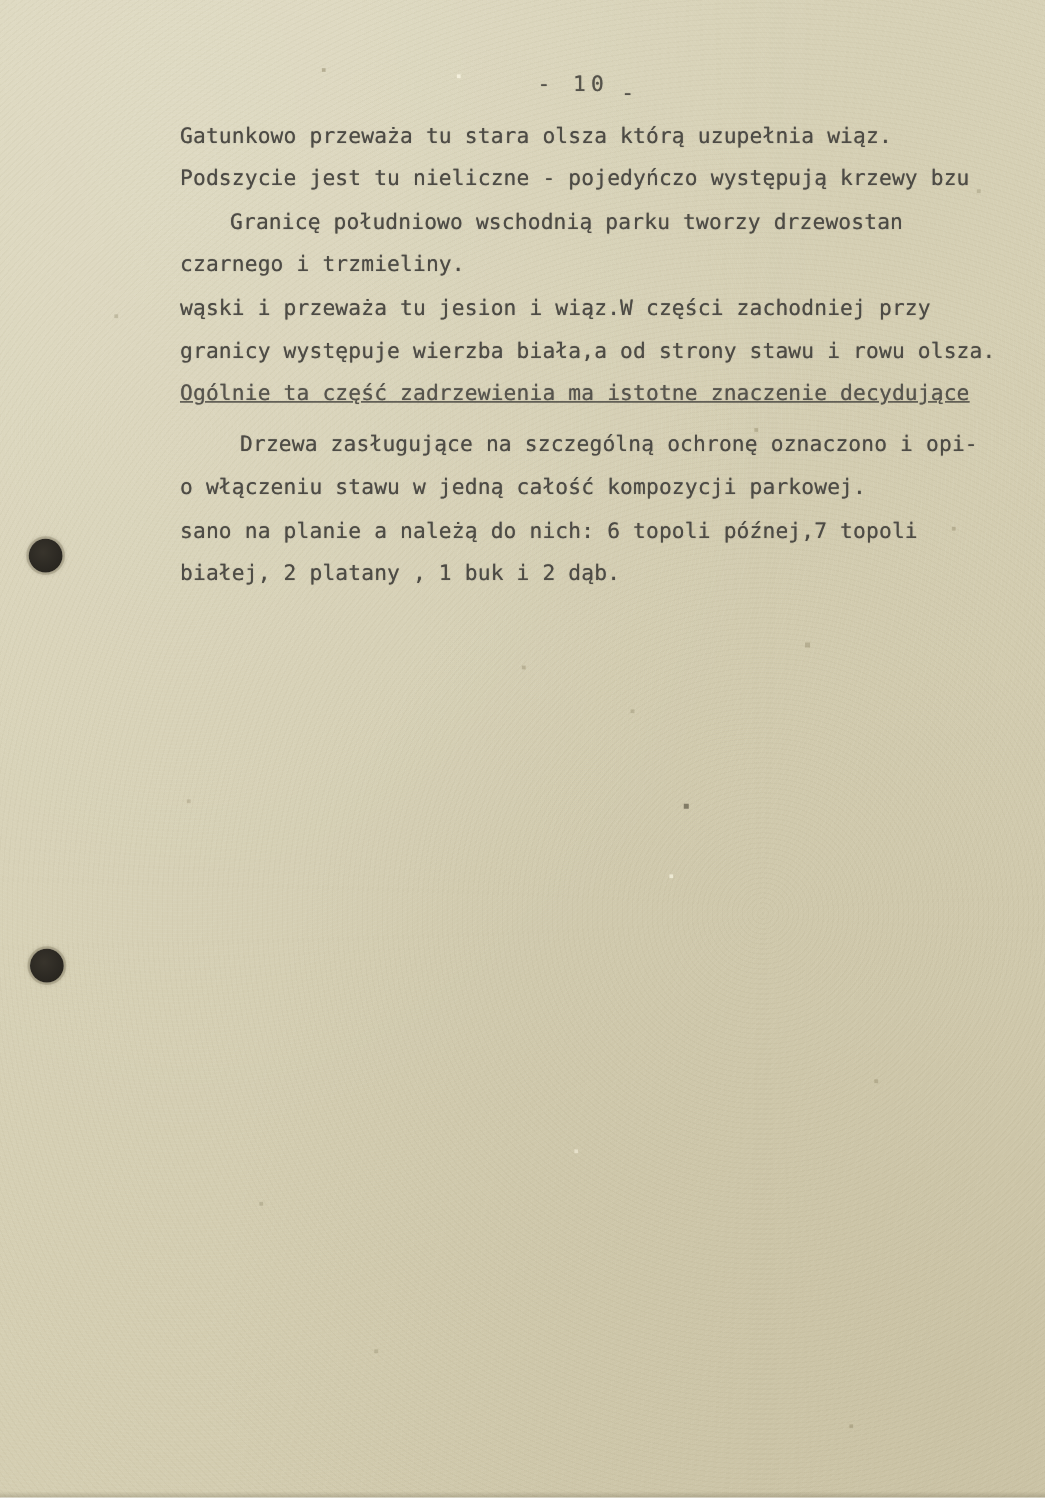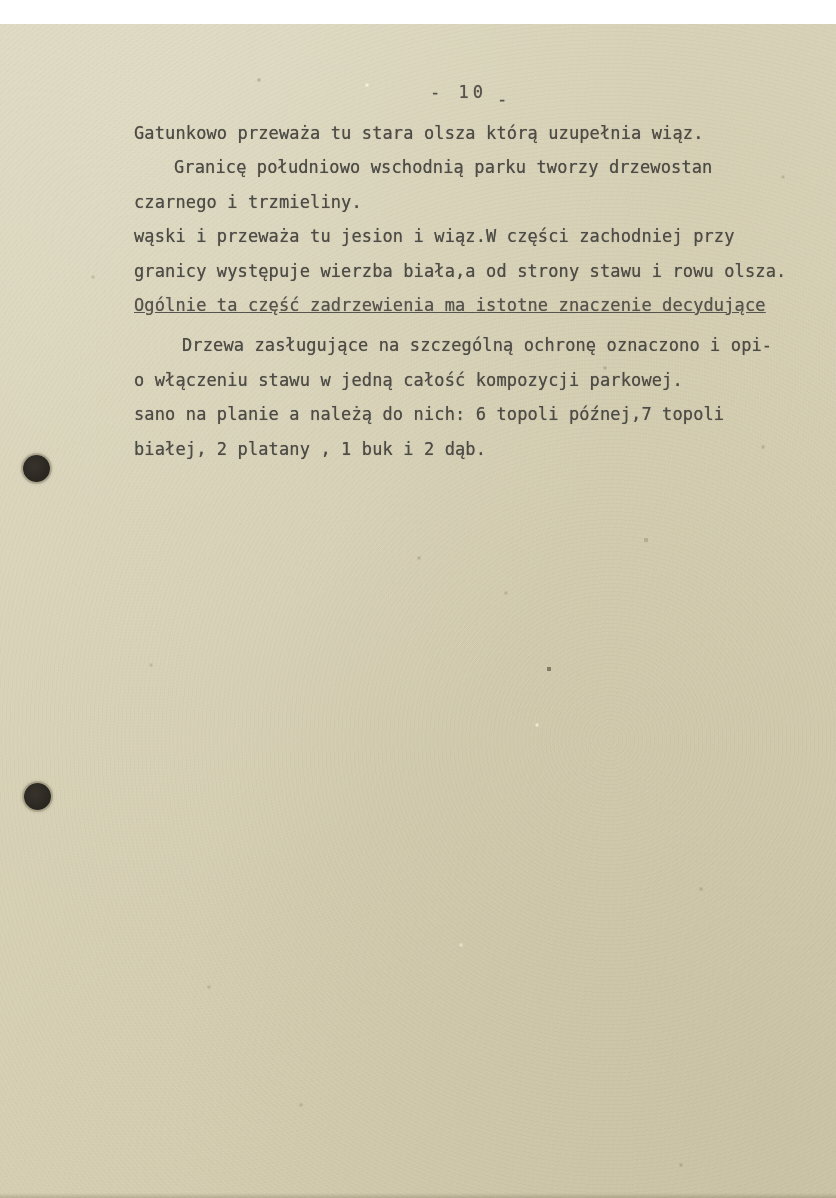--- a/index.html
+++ b/index.html
@@ -14,21 +14,20 @@
   
   .page {
     position: absolute;
     inset: 0;
     background:
       radial-gradient(ellipse at 18% 8%,  rgba(255,255,248,0.10), transparent 55%),
       radial-gradient(ellipse at 85% 14%, rgba(150,138,96,0.07),  transparent 45%),
       radial-gradient(ellipse at 92% 92%, rgba(120,105,68,0.10),  transparent 55%),
       radial-gradient(ellipse at 45% 60%, rgba(128,118,82,0.05),  transparent 70%),
       linear-gradient(158deg, #dcd7be 0%, #d8d2b7 42%, #d2cbae 100%);
-    margin-top: 24px;
   }
 
   
   .grain {
     position: absolute;
     inset: 0;
     pointer-events: none;
     background:
       repeating-radial-gradient(circle at 17% 29%, rgba(255,255,252,0.035) 0 1px, transparent 1px 3px),
       repeating-radial-gradient(circle at 73% 61%, rgba(92,82,52,0.030) 0 1px, transparent 1px 4px),
@@ -96,21 +95,21 @@
   .page-number .tail {
     display: inline-block;
     transform: translateY(7px);
     margin-left: 10px;
     letter-spacing: 0;
   }
 
   
   .text-block {
     position: absolute;
-    left: 134px;
+    left: 144px;
     top: 92px;
     width: 690px;
     font-size: 17px;
     line-height: 34.4px;
     letter-spacing: 0.12px;
     color: #4d4b45;
     text-shadow: 0 0 0.7px rgba(77,75,69,0.75);
   }
   .line { white-space: pre; height: 34.4px; }
   .indent-sm { padding-left: 40px; }
@@ -123,20 +122,21 @@
 
 <div class="page">
 
   <div class="grain"></div>
   <div class="speckles"></div>
 
   <div class="page-number"><span>- 10</span><span class="tail">-</span></div>
 
   <div class="text-block">
     <div class="line">Gatunkowo przeważa tu stara olsza którą uzupełnia wiąz.</div>
+    <div class="line">Podszycie jest tu nieliczne - pojedyńczo występują krzewy bzu</div>
     <div class="line indent-sm">Granicę południowo wschodnią parku tworzy drzewostan</div>
     <div class="line">czarnego i trzmieliny.</div>
     <div class="line">wąski i przeważa tu jesion i wiąz.W części zachodniej przy</div>
     <div class="line">granicy występuje wierzba biała,a od strony stawu i rowu olsza.</div>
     <div class="line fade">Ogólnie ta część zadrzewienia ma istotne znaczenie decydujące</div>
     <div class="line indent-md para-gap">Drzewa zasługujące na szczególną ochronę oznaczono i opi-</div>
     <div class="line">o włączeniu stawu w jedną całość kompozycji parkowej.</div>
     <div class="line">sano na planie a należą do nich: 6 topoli późnej,7 topoli</div>
     <div class="line">białej, 2 platany , 1 buk i 2 dąb.</div>
   </div>

